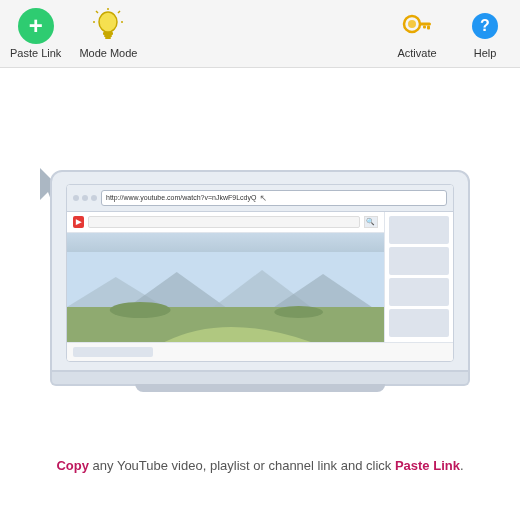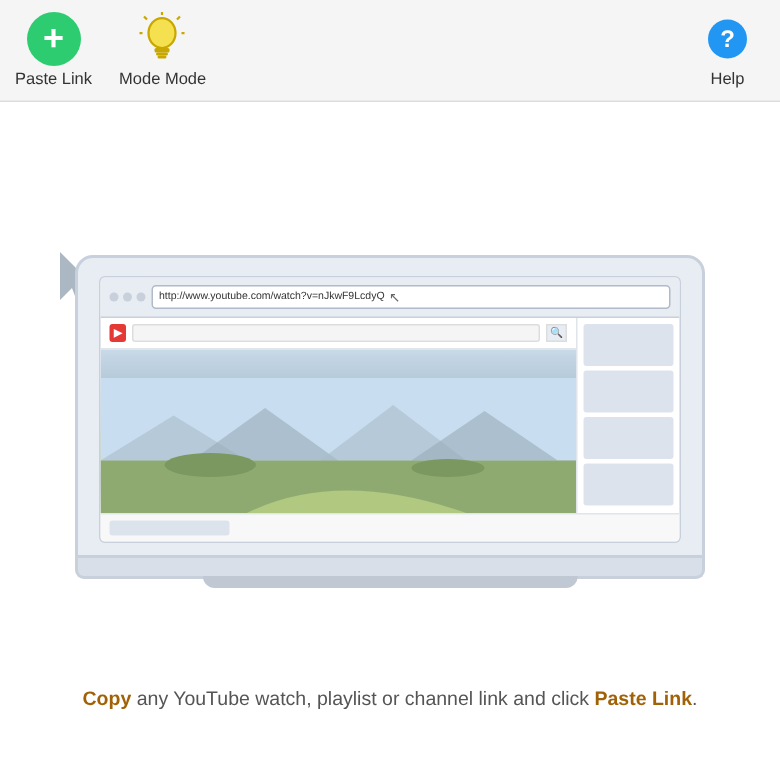--- a/index.html
+++ b/index.html
@@ -230,21 +230,21 @@
     }
 
     
     .description {
       text-align: center;
       margin-top: 8px;
       font-size: 13px;
       color: #555;
       line-height: 1.6;
     }
-    .description .bold { font-weight: bold; color: #a16207; }
+    .description .bold { font-weight: bold; color: #be185d; }
   </style>
 </head>
 <body>
 
 <div class="toolbar">
 
   <div class="toolbar-item">
     <div class="icon-circle-plus">+</div>
     <span class="toolbar-label">Paste Link</span>
   </div>
@@ -261,20 +261,32 @@
         <line x1="27" y1="5" x2="29" y2="3" stroke="#c8a800" stroke-width="1.5"></line>
         <line x1="4" y1="14" x2="2" y2="14" stroke="#c8a800" stroke-width="1.5"></line>
         <line x1="30" y1="14" x2="32" y2="14" stroke="#c8a800" stroke-width="1.5"></line>
       </svg>
     </div>
     <span class="toolbar-label">Mode Mode</span>
   </div>
 
   <div class="toolbar-spacer"></div>
 
+  <div class="toolbar-item">
+    <div class="icon-key">
+      <svg width="34" height="36" viewBox="0 0 34 36">
+        <circle cx="12" cy="16" r="8" fill="none" stroke="#e8a800" stroke-width="2.5"></circle>
+        <circle cx="12" cy="16" r="4" fill="#f5c840"></circle>
+        <rect x="19" y="14.5" width="12" height="3" rx="1.5" fill="#e8a800"></rect>
+        <rect x="27" y="17.5" width="3" height="4" rx="1" fill="#e8a800"></rect>
+        <rect x="23" y="17.5" width="3" height="3" rx="1" fill="#e8a800"></rect>
+      </svg>
+    </div>
+    <span class="toolbar-label">Activate</span>
+  </div>
 
 
 
   <div class="toolbar-item" style="margin-right:0;">
     <div class="icon-help">
       <svg width="34" height="36" viewBox="0 0 34 36">
         <circle cx="17" cy="18" r="13" fill="#2196f3"></circle>
         <text x="17" y="23" font-size="16" font-weight="bold" fill="white" text-anchor="middle" font-family="Arial">?</text>
       </svg>
     </div>
@@ -355,17 +367,17 @@
             <div style="height:10px; width:80px; background:#dde3ec; border-radius:2px;"></div>
           </div>
         </div>
       </div>
       <div class="laptop-base"></div>
     </div>
   </div>
 
   <div class="description">
     <div>
-      <span class="bold">Copy</span><span> any YouTube watch, playlist or channel link and click </span><span class="bold">Paste Link</span><span>.</span>
+      <span class="bold">Copy</span><span> any YouTube video, playlist or channel link and click </span><span class="bold">Paste Link</span><span>.</span>
     </div>
   </div>
 
 </div>
 
 </body></html>

